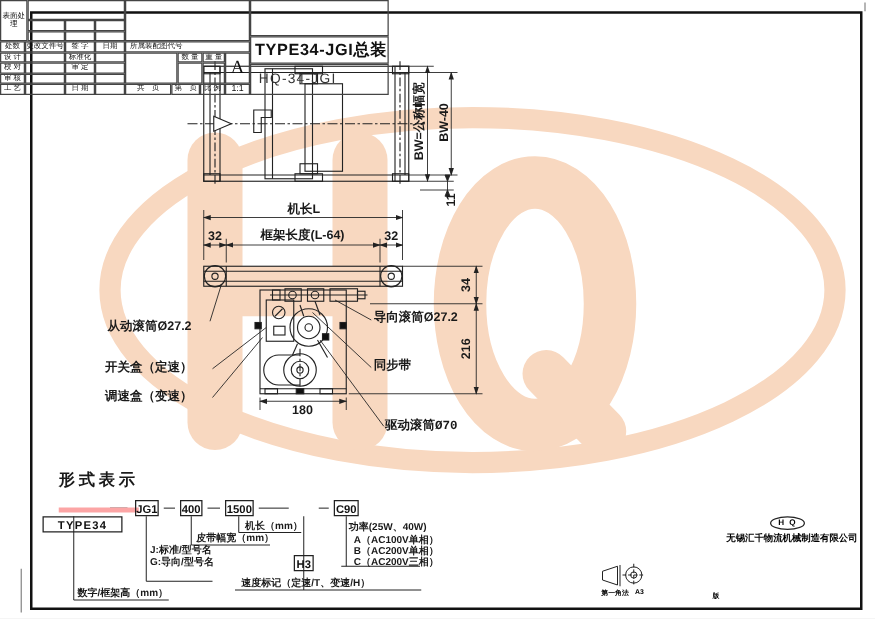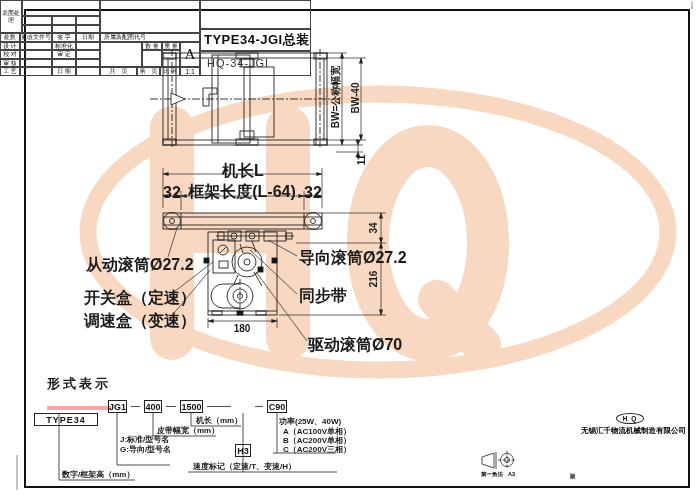--- a/index.html
+++ b/index.html
@@ -1,19 +1,19 @@
 <!DOCTYPE html>
 <html><head>
 <meta charset="utf-8">
 <style>
   html,body{margin:0;padding:0;background:#e8e8e8;}
   .stage{position:relative;width:700px;height:495px;background:#ffffff;
          font-family:"Liberation Sans",sans-serif;overflow:hidden;}
   svg.art{position:absolute;left:0;top:0;}
-  .lbl{position:absolute;color:#1a1a1a;font-weight:700;font-size:16px;
+  .lbl{position:absolute;color:#1a1a1a;font-weight:700;font-size:10px;
        white-space:nowrap;line-height:1;}
   .lbl.c{transform:translateX(-50%);}
   .vlbl{position:absolute;transform:translate(-50%,-50%) rotate(-90deg);
         font-weight:700;font-size:10px;white-space:nowrap;color:#1a1a1a;line-height:1;}
   .box{position:absolute;border:1px solid #222;font-size:9px;font-weight:700;
        display:flex;align-items:center;justify-content:center;color:#111;
        box-sizing:border-box;letter-spacing:1px;}
   .dlab{position:absolute;color:#1a1a1a;font-weight:700;font-size:8px;
         white-space:nowrap;line-height:1;}
   .tb-cell{position:absolute;border:1px solid #444;box-sizing:border-box;
@@ -201,21 +201,21 @@
   <div class="lbl c" style="left:242px;top:184px;">框架长度(L-64)</div>
   <div class="lbl c" style="left:172px;top:185px;">32</div>
   <div class="lbl c" style="left:313px;top:185px;">32</div>
   <div class="vlbl" style="left:374px;top:228px;">34</div>
   <div class="vlbl" style="left:374px;top:279px;">216</div>
   <div class="lbl c" style="left:242px;top:324px;font-size:10px;">180</div>
 
   <div class="lbl" style="left:86px;top:257px;">从动滚筒Ø27.2</div>
   <div class="lbl" style="left:299px;top:250px;">导向滚筒Ø27.2</div>
   <div class="lbl" style="left:299px;top:288px;">同步带</div>
-  <div class="lbl" style="left:308px;top:337px;">驱动滚筒Ø70</div>
+  <div class="lbl" style="left:308px;top:337px;font-family:Liberation Mono, monospace;">驱动滚筒Ø70</div>
   <div class="lbl" style="left:84px;top:290px;">开关盒（定速）</div>
   <div class="lbl" style="left:84px;top:313px;">调速盒（变速）</div>
 
   <div class="lbl" style="left:47px;top:377px;font-size:13px;letter-spacing:3px;border-bottom:4px solid #fca5a5;padding-bottom:16px;">形式表示</div>
 
   <div class="box" style="left:34px;top:413px;width:64px;height:13px;">TYPE34</div>
   <div class="box" style="left:108px;top:400px;width:19px;height:13px;letter-spacing:0;">JG1</div>
   <div class="box" style="left:144px;top:400px;width:18px;height:13px;letter-spacing:0;">400</div>
   <div class="box" style="left:180px;top:400px;width:23px;height:13px;letter-spacing:0;">1500</div>
   <div class="box" style="left:235px;top:400px;width:16px;height:13px;letter-spacing:0;margin-top:44px;">H3</div>

